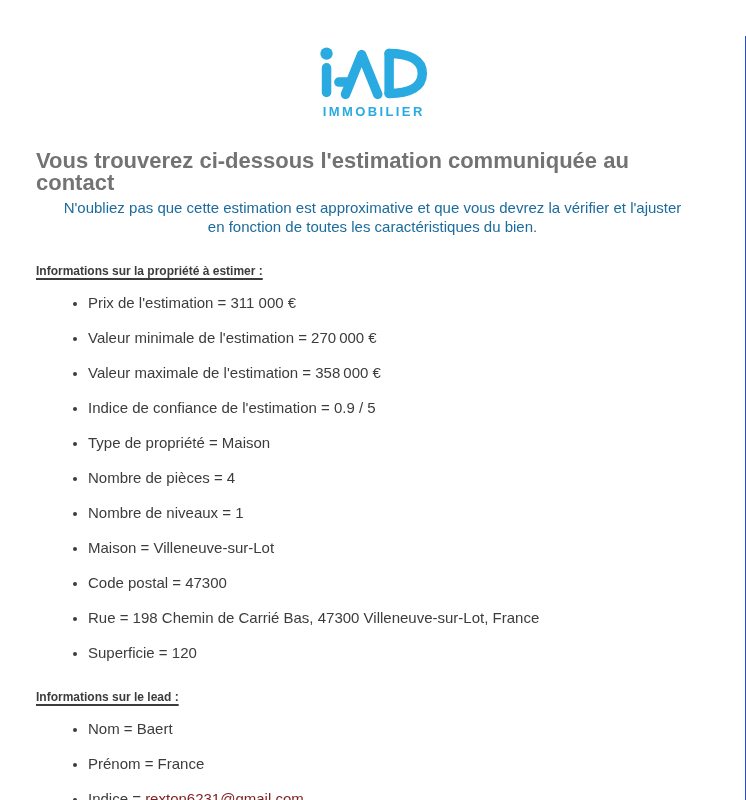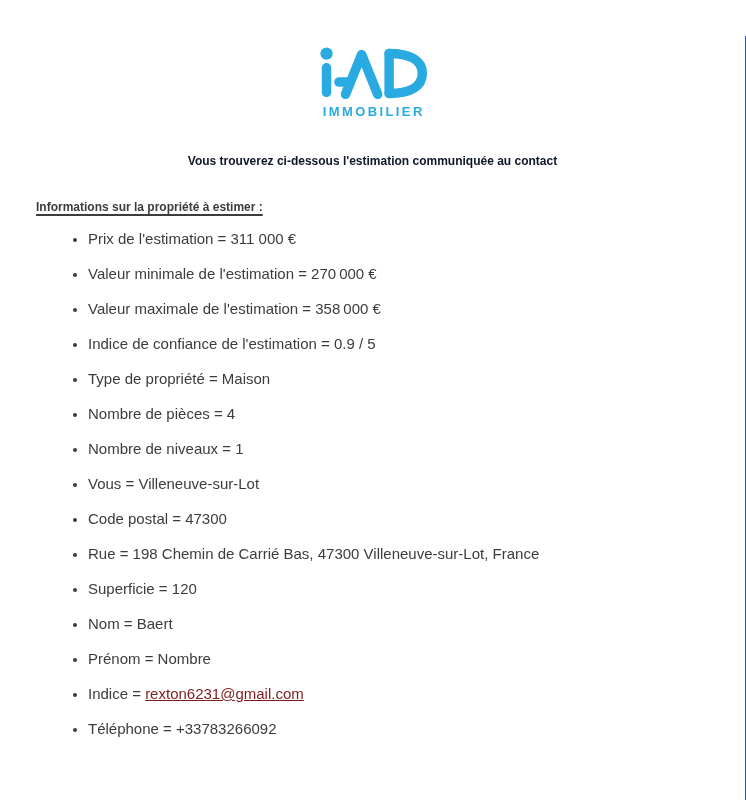--- a/index.html
+++ b/index.html
@@ -32,23 +32,22 @@
     color: #29ABE2;
     font-weight: bold;
     font-size: 13px;
     letter-spacing: 2.4px;
     margin-top: 3px;
     text-indent: 2.4px; 
   }
   
   .title {
     margin-top: 31px;
-    text-align: center;
-    color: #0f172a;
-    font-size: 12px;
+    color: #737373;
+    font-size: 22px;
     font-weight: bold;
     line-height: 22px;
   }
   .subtitle {
     margin-top: 4px;
     text-align: center;
     color: #1B6B9D;
     font-size: 15px;
     line-height: 19px;
   }
@@ -94,36 +93,41 @@
         <path d="M24 38 L33 38"></path>
         <path d="M31 51 L48 9 L65 51"></path>
         <path d="M77 8 L77 50"></path>
         <path d="M77 8 C 99 8 112 15 112 29 C 112 43 99 50 77 50"></path>
       </g>
     </svg>
     <div class="logo-sub">IMMOBILIER</div>
   </div>
 
   <div class="title">Vous trouverez ci-dessous l'estimation communiquée au contact</div>
+  <div class="subtitle">
+    <div>N'oubliez pas que cette estimation est approximative et que vous devrez la vérifier et l'ajuster</div>
+    <div>en fonction de toutes les caractéristiques du bien.</div>
+  </div>
 
   <div class="section-heading">Informations sur la propriété à estimer :</div>
   <ul class="info-list">
     <li>Prix de l'estimation = 311 000 €</li>
     <li>Valeur minimale de l'estimation = 270 000 €</li>
     <li>Valeur maximale de l'estimation = 358 000 €</li>
     <li>Indice de confiance de l'estimation = 0.9 / 5</li>
     <li>Type de propriété = Maison</li>
     <li>Nombre de pièces = 4</li>
     <li>Nombre de niveaux = 1</li>
-    <li>Vous = Villeneuve-sur-Lot</li>
+    <li>Maison = Villeneuve-sur-Lot</li>
     <li>Code postal = 47300</li>
     <li>Rue = 198 Chemin de Carrié Bas, 47300 Villeneuve-sur-Lot, France</li>
     <li>Superficie = 120</li>
   </ul>
 
+  <div class="section-heading">Informations sur le lead :</div>
   <ul class="info-list">
     <li>Nom = Baert</li>
-    <li>Prénom = Nombre</li>
+    <li>Prénom = France</li>
     <li><span>Indice = </span><a class="email-link" href="#">rexton6231@gmail.com</a></li>
     <li>Téléphone = +33783266092</li>
   </ul>
 
 </div>
 
 </body></html>

